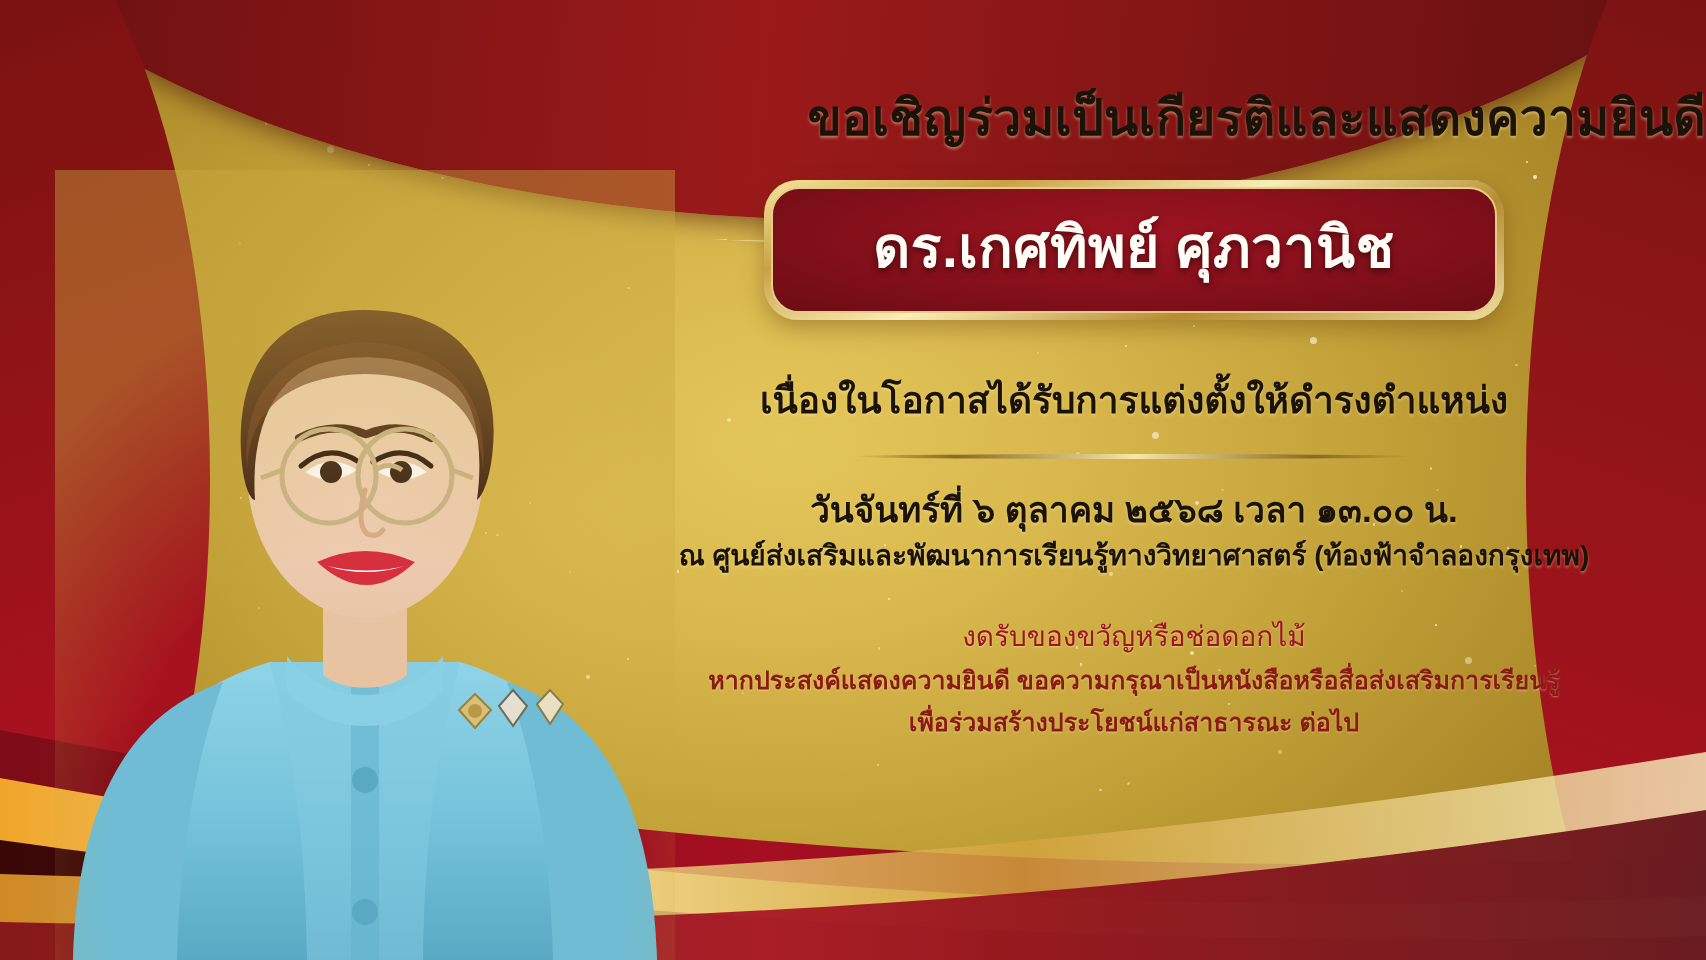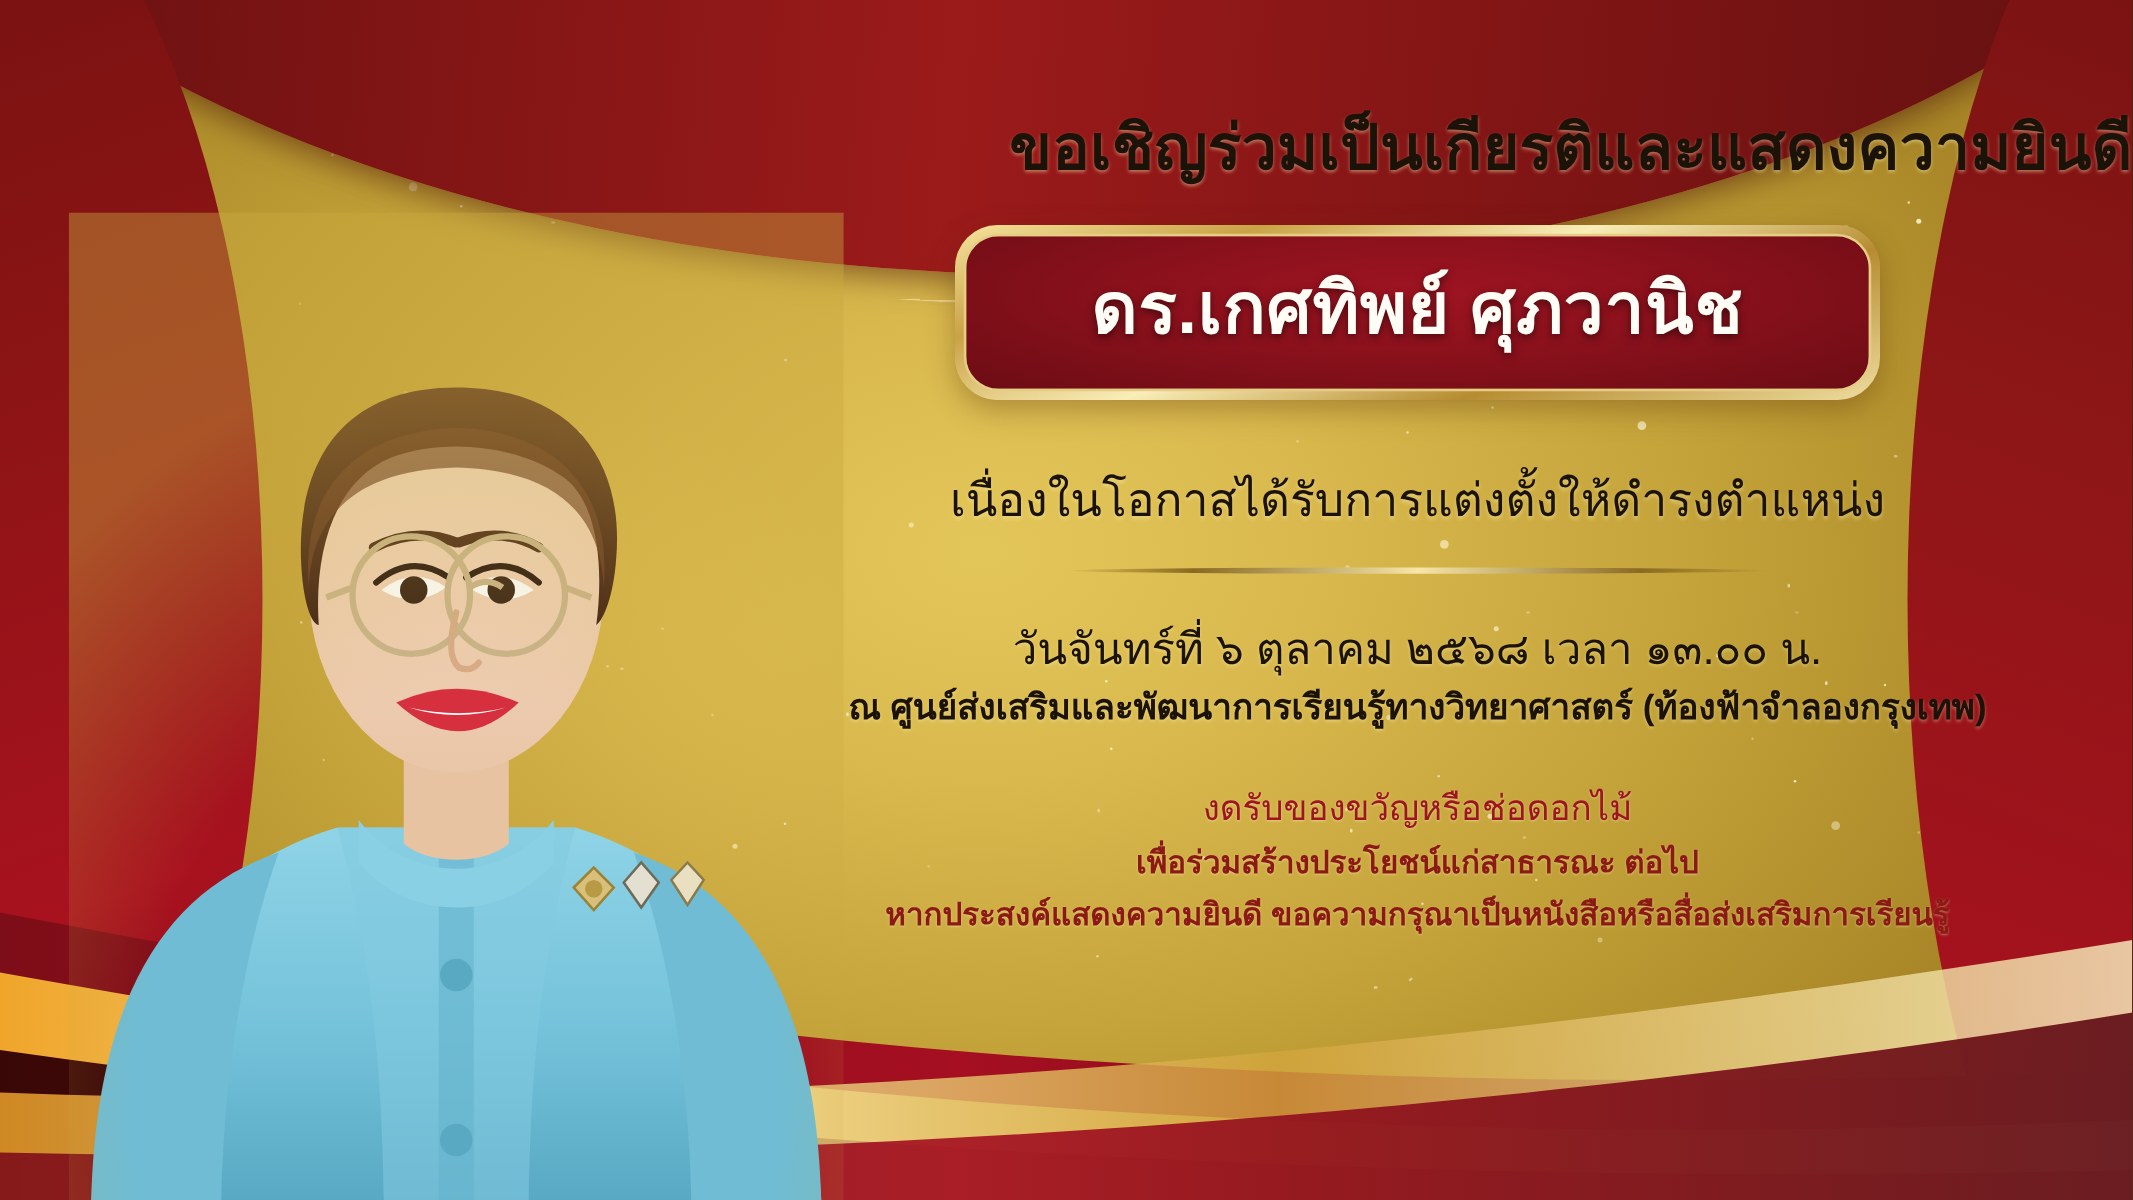--- a/index.html
+++ b/index.html
@@ -89,36 +89,36 @@
     border:2px solid #e6cd85;
     display:flex;align-items:center;justify-content:center;
   }
   .name-text{
     font-size:57px;font-weight:700;color:#fffdf5;letter-spacing:.5px;
     text-shadow:0 3px 7px rgba(0,0,0,.5);
     line-height:1;padding-bottom:6px;
   }
 
   .occasion{
-    margin-top:54px;font-size:37px;font-weight:400;color:#1b1208;line-height:1.45;
+    margin-top:54px;font-size:37px;font-weight:700;color:#1b1208;line-height:1.45;
     text-shadow:0 2px 3px rgba(255,240,180,.4);
   }
   .position{
     font-size:41px;font-weight:700;color:#1b1208;line-height:1.4;
     text-shadow:0 2px 3px rgba(255,240,180,.4);
   }
 
   .divider{
     margin:26px auto 0;width:560px;height:5px;
     background:linear-gradient(90deg,rgba(120,80,20,0) 0%,#8a6a22 18%,#f6e6a8 50%,#8a6a22 82%,rgba(120,80,20,0) 100%);
     border-radius:50%;
   }
 
   .when{
-    margin-top:36px;font-size:35px;font-weight:400;color:#1b1208;line-height:1.45;
+    margin-top:26px;font-size:35px;font-weight:700;color:#1b1208;line-height:1.45;
     text-shadow:0 2px 3px rgba(255,240,180,.4);
   }
   .where{
     font-size:28px;font-weight:700;color:#1b1208;line-height:1.5;
     text-shadow:0 2px 3px rgba(255,240,180,.4);
   }
 
   .notice{
     margin-top:42px;font-size:28px;font-weight:400;color:#9c1520;line-height:1.3;
     text-shadow:0 1px 2px rgba(255,240,190,.5);
@@ -405,17 +405,17 @@
     </div>
 
     <div class="occasion">เนื่องในโอกาสได้รับการแต่งตั้งให้ดำรงตำแหน่ง</div>
 
     <div class="divider"></div>
 
     <div class="when">วันจันทร์ที่ ๖ ตุลาคม ๒๕๖๘ เวลา ๑๓.๐๐ น.</div>
     <div class="where">ณ ศูนย์ส่งเสริมและพัฒนาการเรียนรู้ทางวิทยาศาสตร์ (ท้องฟ้าจำลองกรุงเทพ)</div>
 
     <div class="notice">งดรับของขวัญหรือช่อดอกไม้</div>
+    <div class="notice-sub">หากประสงค์แสดงความยินดี ขอความกรุณาเป็นหนังสือหรือสื่อส่งเสริมการเรียนรู้</div>
     <div class="notice-sub">เพื่อร่วมสร้างประโยชน์แก่สาธารณะ ต่อไป</div>
-    <div class="notice-sub">หากประสงค์แสดงความยินดี ขอความกรุณาเป็นหนังสือหรือสื่อส่งเสริมการเรียนรู้</div>
 
   </div>
 </div>
 
 </body></html>

